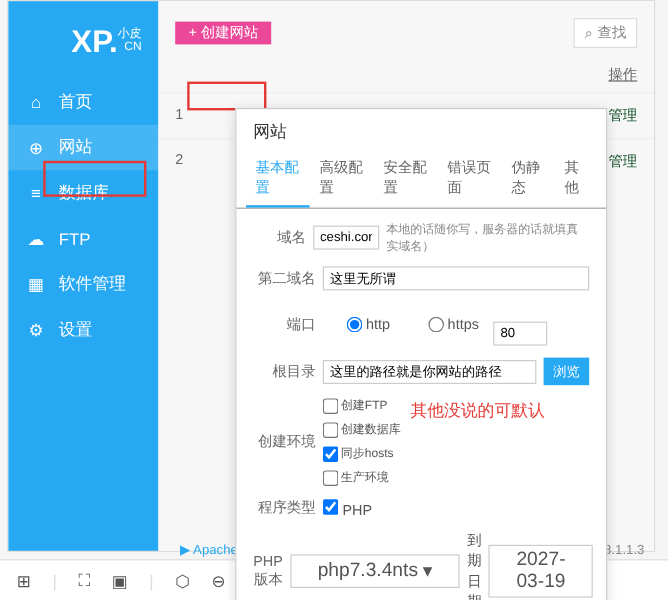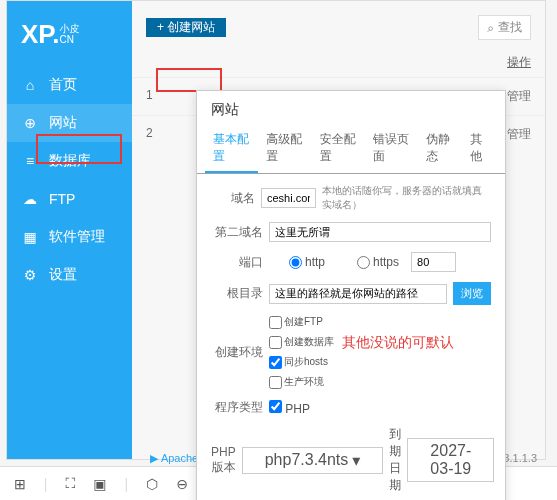--- a/index.html
+++ b/index.html
@@ -2,51 +2,51 @@
 <html><head>
 <meta charset="utf-8">
 <style>
 * { margin: 0; padding: 0; box-sizing: border-box; font-family: "Microsoft YaHei", sans-serif; }
 body { width: 557px; height: 500px; background: #f5f5f5; position: relative; overflow: hidden; }
 .app { width: 540px; height: 460px; background: #fff; position: absolute; top: 0; left: 6px; display: flex; border: 1px solid #ddd; }
 .titlebar { position: absolute; top: 0; right: 8px; display: flex; gap: 10px; color: #999; font-size: 14px; padding: 4px; }
 .titlebar-inner { position: absolute; top: 28px; right: 12px; display: flex; gap: 8px; color: #666; }
 .menu-icon { position: absolute; top: 28px; right: 42px; font-size: 16px; color: #666; }
 .sidebar { width: 125px; background: #26a8f2; color: #fff; display: flex; flex-direction: column; padding-top: 8px; }
-.logo { padding: 10px 14px 16px; }
+.logo { padding: 10px 14px 16px; text-align: right; }
 .logo-main { font-size: 26px; font-weight: bold; }
 .logo-sub { font-size: 10px; line-height: 11px; display: inline-block; vertical-align: top; margin-top: 4px; }
 .nav-item { padding: 10px 14px; display: flex; align-items: center; gap: 10px; font-size: 14px; cursor: pointer; }
 .nav-item.active { background: rgba(255,255,255,0.15); }
 .nav-icon { width: 18px; height: 18px; display: inline-flex; align-items: center; justify-content: center; }
 .red-box { position: absolute; border: 2px solid #e53935; pointer-events: none; }
 .rb1 { top: 134px; left: 36px; width: 86px; height: 30px; }
 .rb2 { top: 68px; left: 156px; width: 66px; height: 24px; }
 .rb3 { top: 118px; left: 205px; width: 55px; height: 22px; }
 .rb4 { top: 148px; left: 258px; width: 180px; height: 22px; }
 .rb5 { top: 231px; left: 258px; width: 170px; height: 22px; }
 .rb6 { top: 228px; left: 442px; width: 38px; height: 28px; }
 .rb7 { top: 307px; left: 258px; width: 84px; height: 24px; }
 .main { flex: 1; background: #f7f7f7; position: relative; }
 .toolbar { padding: 14px 14px 8px; display: flex; gap: 8px; align-items: center; }
-.btn-create { background: #0369a1; color: #fff; border: none; padding: 1px 11px; font-size: 12px; cursor: pointer; }
+.btn-create { background: #ec4899; color: #fff; border: none; padding: 1px 11px; font-size: 12px; cursor: pointer; }
 .search-box { margin-left: auto; display: flex; align-items: center; border: 1px solid #ddd; background: #fff; padding: 3px 8px; font-size: 12px; color: #888; gap: 4px; }
 .list-header { padding: 6px 14px; font-size: 12px; color: #666; text-align: right; text-decoration: underline; }
 .list-row { padding: 10px 14px; font-size: 12px; color: #666; display: flex; gap: 20px; border-top: 1px solid #eee; }
-.link { color: #737373; }
+.link { color: #14532d; }
 .dialog { position: absolute; top: 90px; left: 196px; width: 310px; background: #fff; border: 1px solid #ccc; box-shadow: 0 2px 10px rgba(0,0,0,0.15); z-index: 10; }
 .dialog-title { padding: 10px 14px 6px; font-size: 14px; color: #333; }
 .tabs { display: flex; border-bottom: 1px solid #a3a3a3; padding: 0 8px; font-size: 12px; }
 .tab { padding: 6px 8px; color: #666; cursor: pointer; }
 .tab.active { color: #26a8f2; border-bottom: 2px solid #26a8f2; }
 .form { padding: 10px 14px; font-size: 12px; color: #555; }
 .form-row { display: flex; align-items: center; margin-bottom: 10px; gap: 6px; }
 .form-label { width: 52px; text-align: right; color: #666; }
 .form-input { border: 1px solid #ccc; padding: 3px 5px; font-size: 11px; flex: 1; min-width: 0; }
-.form-input.sm { width: 45px; flex: none; }
+.form-input.sm { width: 45px; flex: none; margin-top: 16px; }
 .radio-lbl { display: inline-flex; align-items: center; gap: 3px; margin-right: 6px; padding-left: 20px; }
 .btn-browse { background: #26a8f2; color: #fff; border: none; padding: 4px 8px; font-size: 11px; cursor: pointer; }
 .checks { display: flex; gap: 6px; flex-wrap: wrap; font-size: 10px; flex-direction: column; }
 .checks label { display: inline-flex; align-items: center; gap: 2px; }
 .select-like { border: 1px solid #ccc; padding: 3px 22px; font-size: 16px; display: inline-flex; align-items: center; gap: 4px; }
 .dialog-footer { display: flex; justify-content: center; gap: 14px; padding: 10px; border-top: 1px solid #eee; }
 .btn-primary { background: #26a8f2; color: #fff; border: none; padding: 6px 20px; font-size: 12px; cursor: pointer; }
 .btn-default { background: #fff; color: #666; border: 1px solid #ccc; padding: 6px 20px; font-size: 12px; cursor: pointer; }
 .status { position: absolute; bottom: 28px; left: 140px; right: 10px; display: flex; align-items: center; font-size: 11px; color: #26a8f2; gap: 10px; padding: 6px 10px; }
 .status .ver { margin-left: auto; color: #888; }

